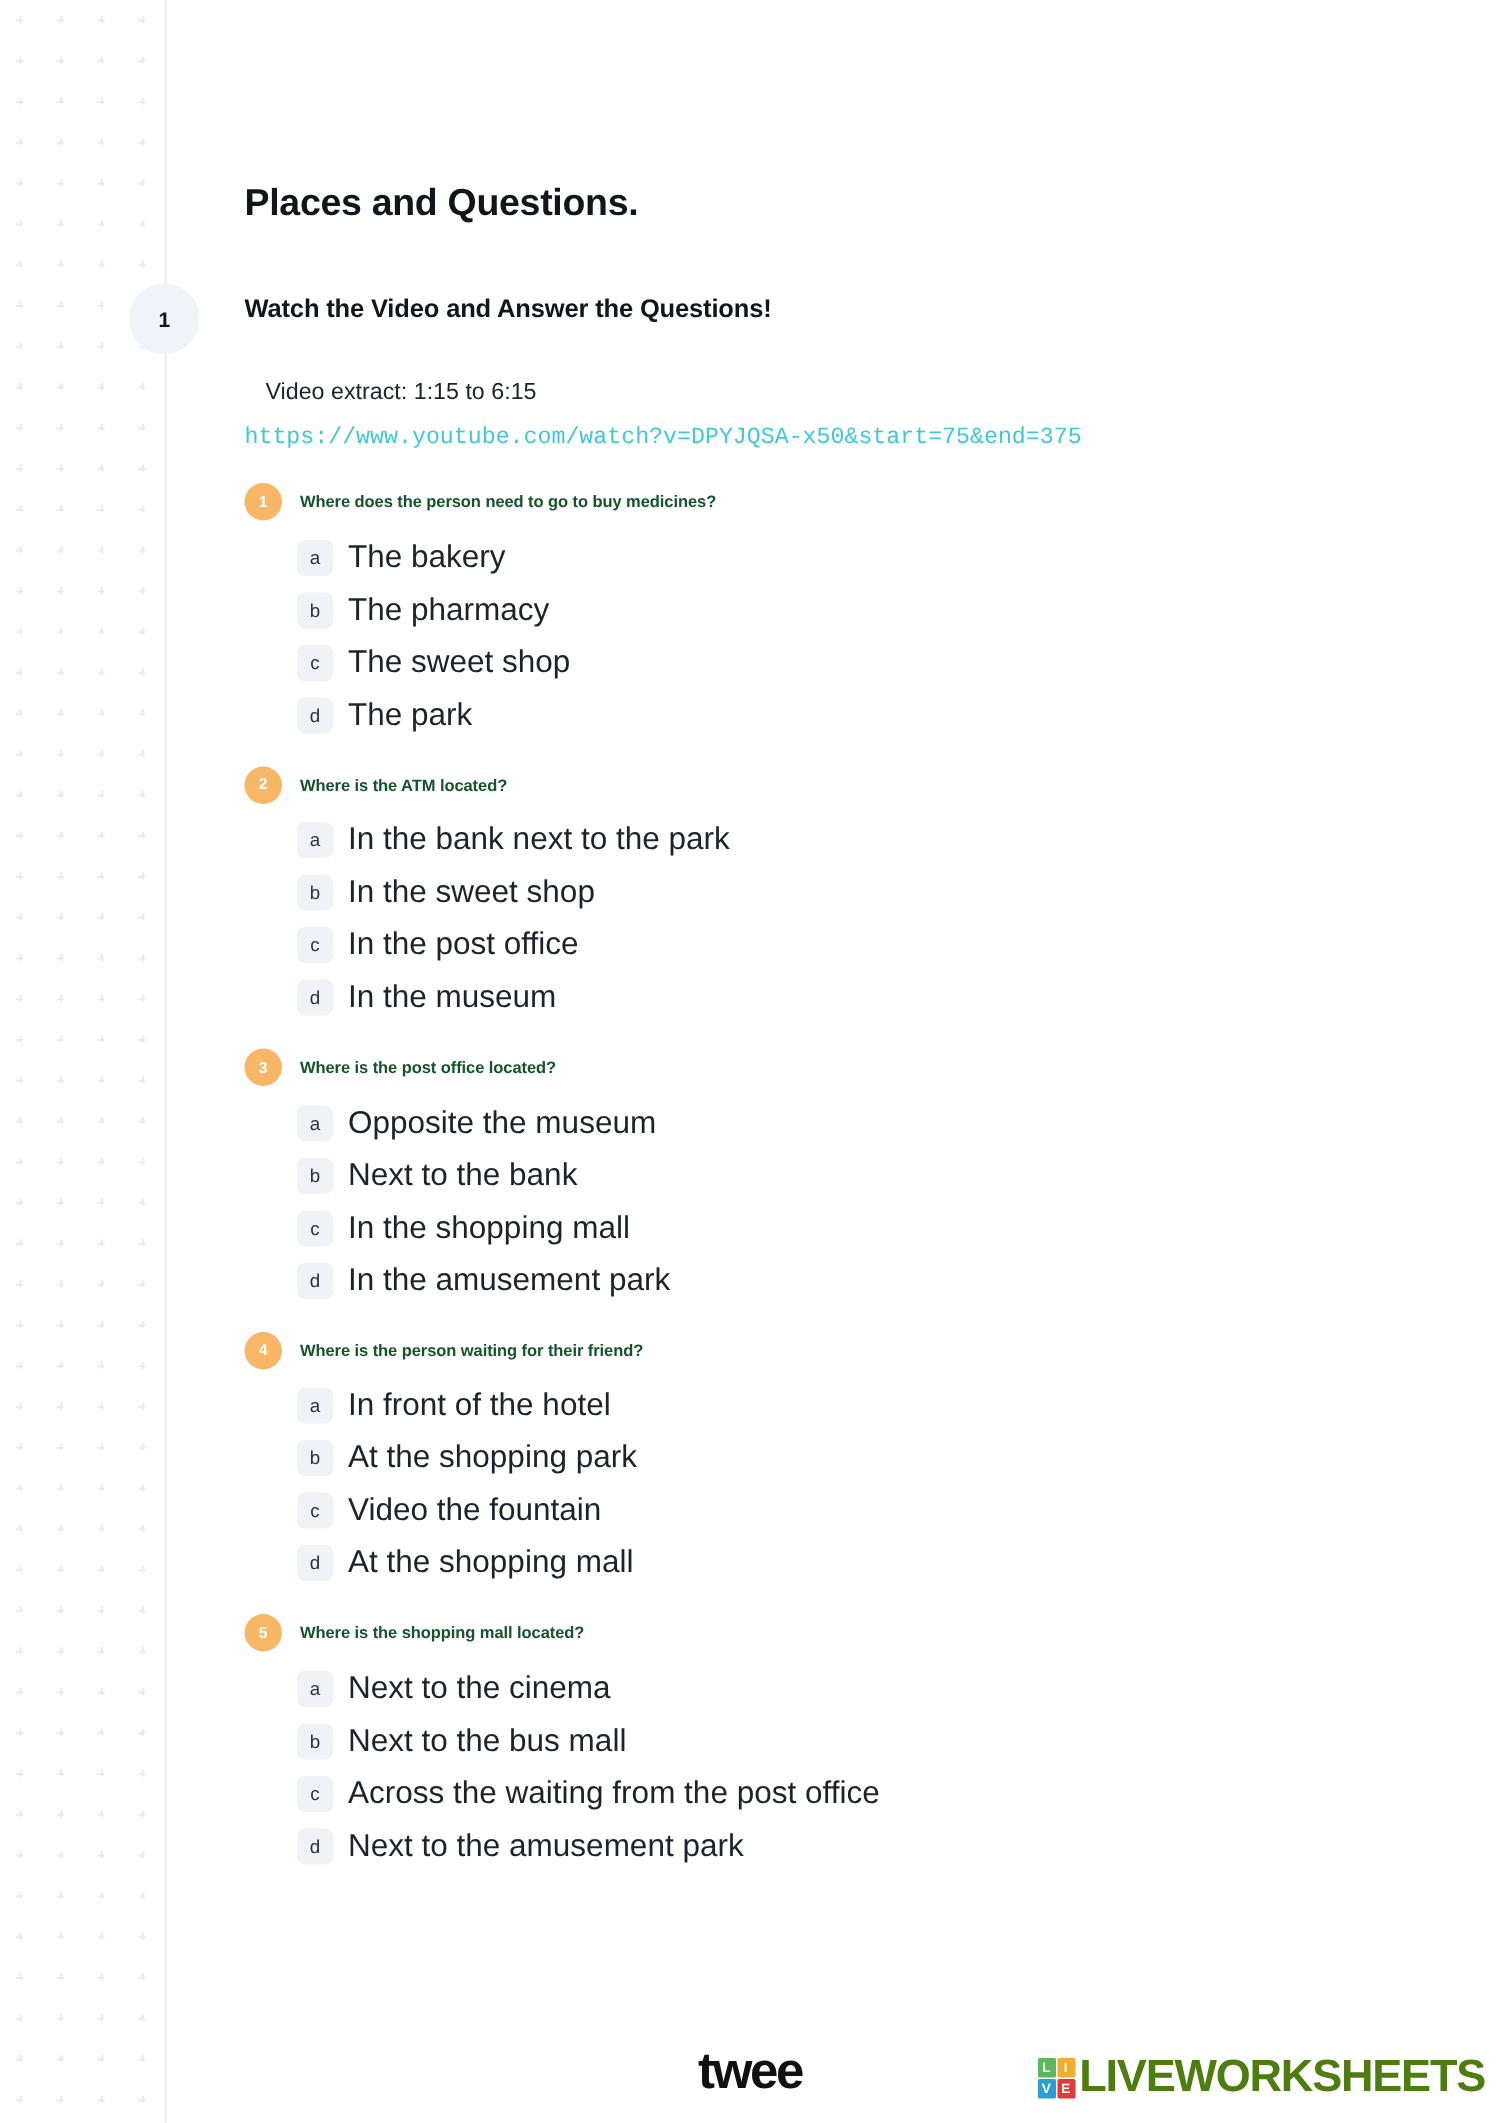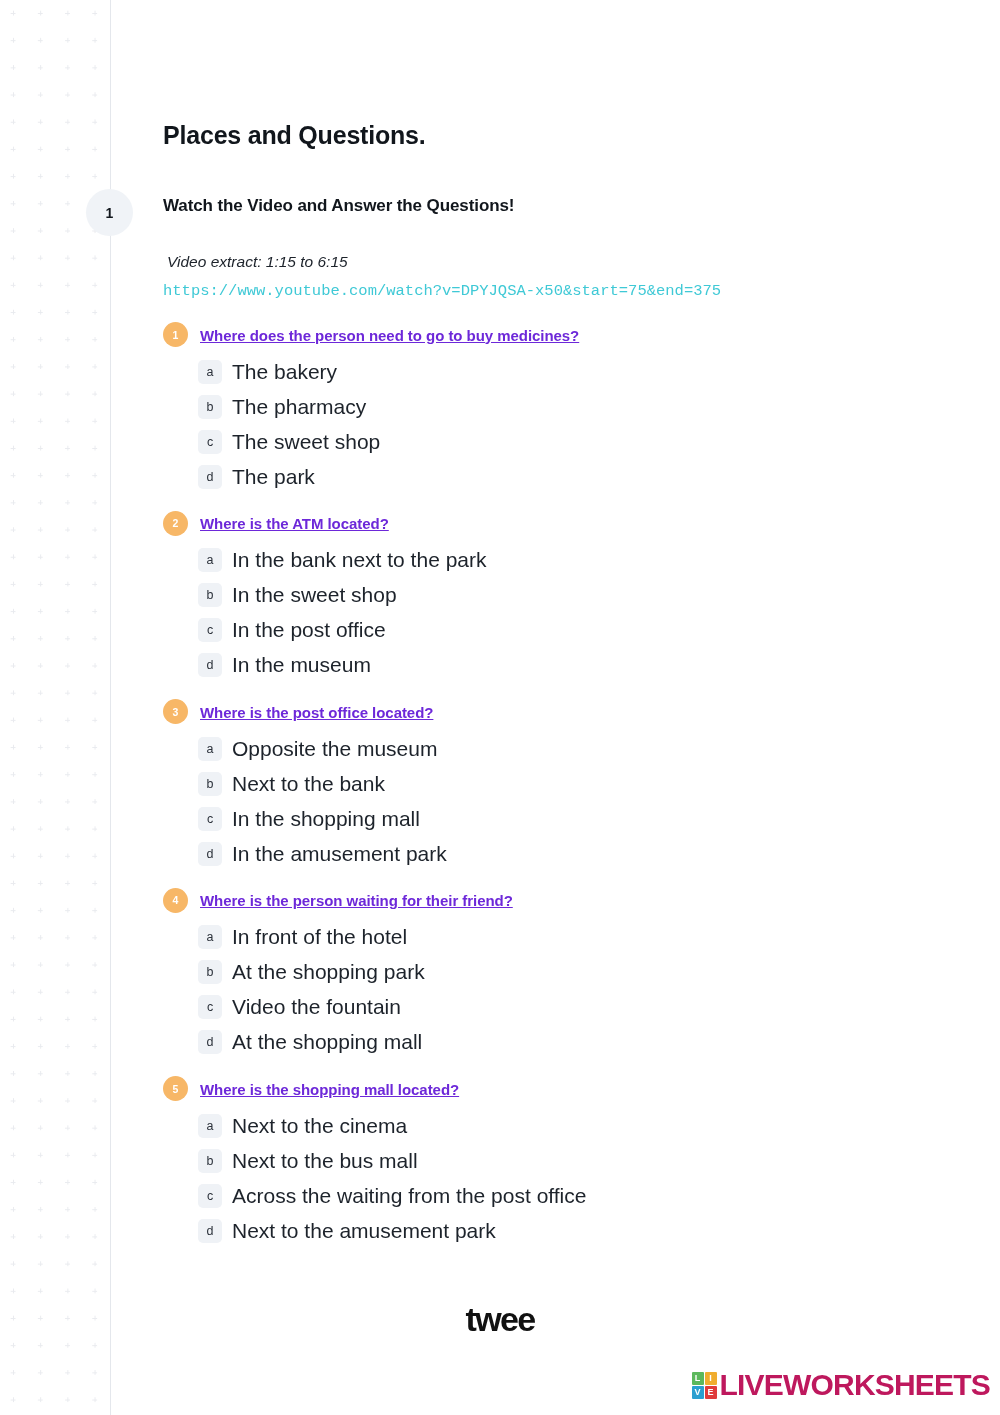--- a/index.html
+++ b/index.html
@@ -91,25 +91,24 @@
     left: 0;
     top: 196px;
     font-size: 17px;
     font-weight: bold;
     color: #11161c;
     letter-spacing: -0.1px;
   }
 
   .video-extract {
     position: absolute;
-    left: 4px;
+    left: 14px;
     top: 253px;
     font-size: 15.5px;
     color: #1d232b;
-    font-style: italic;
   }
   .video-link {
     position: absolute;
     left: 0;
     top: 282px;
     font-size: 15.5px;
     color: #3fc9d6;
     text-decoration: none;
     font-family: Liberation Mono, monospace;
   }
@@ -142,25 +141,24 @@
     background: #f7b767;
     display: flex;
     align-items: center;
     justify-content: center;
     font-size: 10.5px;
     font-weight: bold;
     color: #ffffff;
   }
   .q-text {
     margin-left: 37px;
-    font-size: 15px;
-    font-weight: bold;
-    color: #6d28d9;
+    font-size: 11px;
+    font-weight: bold;
+    color: #14532d;
     letter-spacing: -0.05px;
-    text-decoration: underline;
   }
   .options {
     margin-left: 35px;
   }
   .option {
     display: flex;
     align-items: center;
     height: 27px;
     margin-bottom: 8px;
   }
@@ -190,21 +188,21 @@
     width: 1000px;
     text-align: center;
     font-size: 34px;
     font-weight: bold;
     color: #111111;
     letter-spacing: -1.6px;
   }
   .footer-twee {
     position: absolute;
     left: 0;
-    top: 1300px;
+    top: 1362px;
     width: 920px;
     height: 44px;
   }
 
   .lw-logo {
     position: absolute;
     right: 10px;
     top: 1370px;
     display: flex;
     align-items: center;
@@ -387,16 +385,16 @@
     <div class="twee-logo">twee</div>
   </div>
 
   <div class="lw-logo">
     <div class="lw-tiles">
       <span class="lw-tile" style="background: rgb(92, 184, 92);">L</span>
       <span class="lw-tile" style="background: rgb(240, 173, 46);">I</span>
       <span class="lw-tile" style="background: rgb(42, 159, 208);">V</span>
       <span class="lw-tile" style="background: rgb(224, 59, 59);">E</span>
     </div>
-    <span class="lw-word" style="color: #be185d;">LIVEWORKSHEETS</span>
+    <span class="lw-word" style="color: #4d7c0f;">LIVEWORKSHEETS</span>
   </div>
 
 </div>
 
 </body></html>

